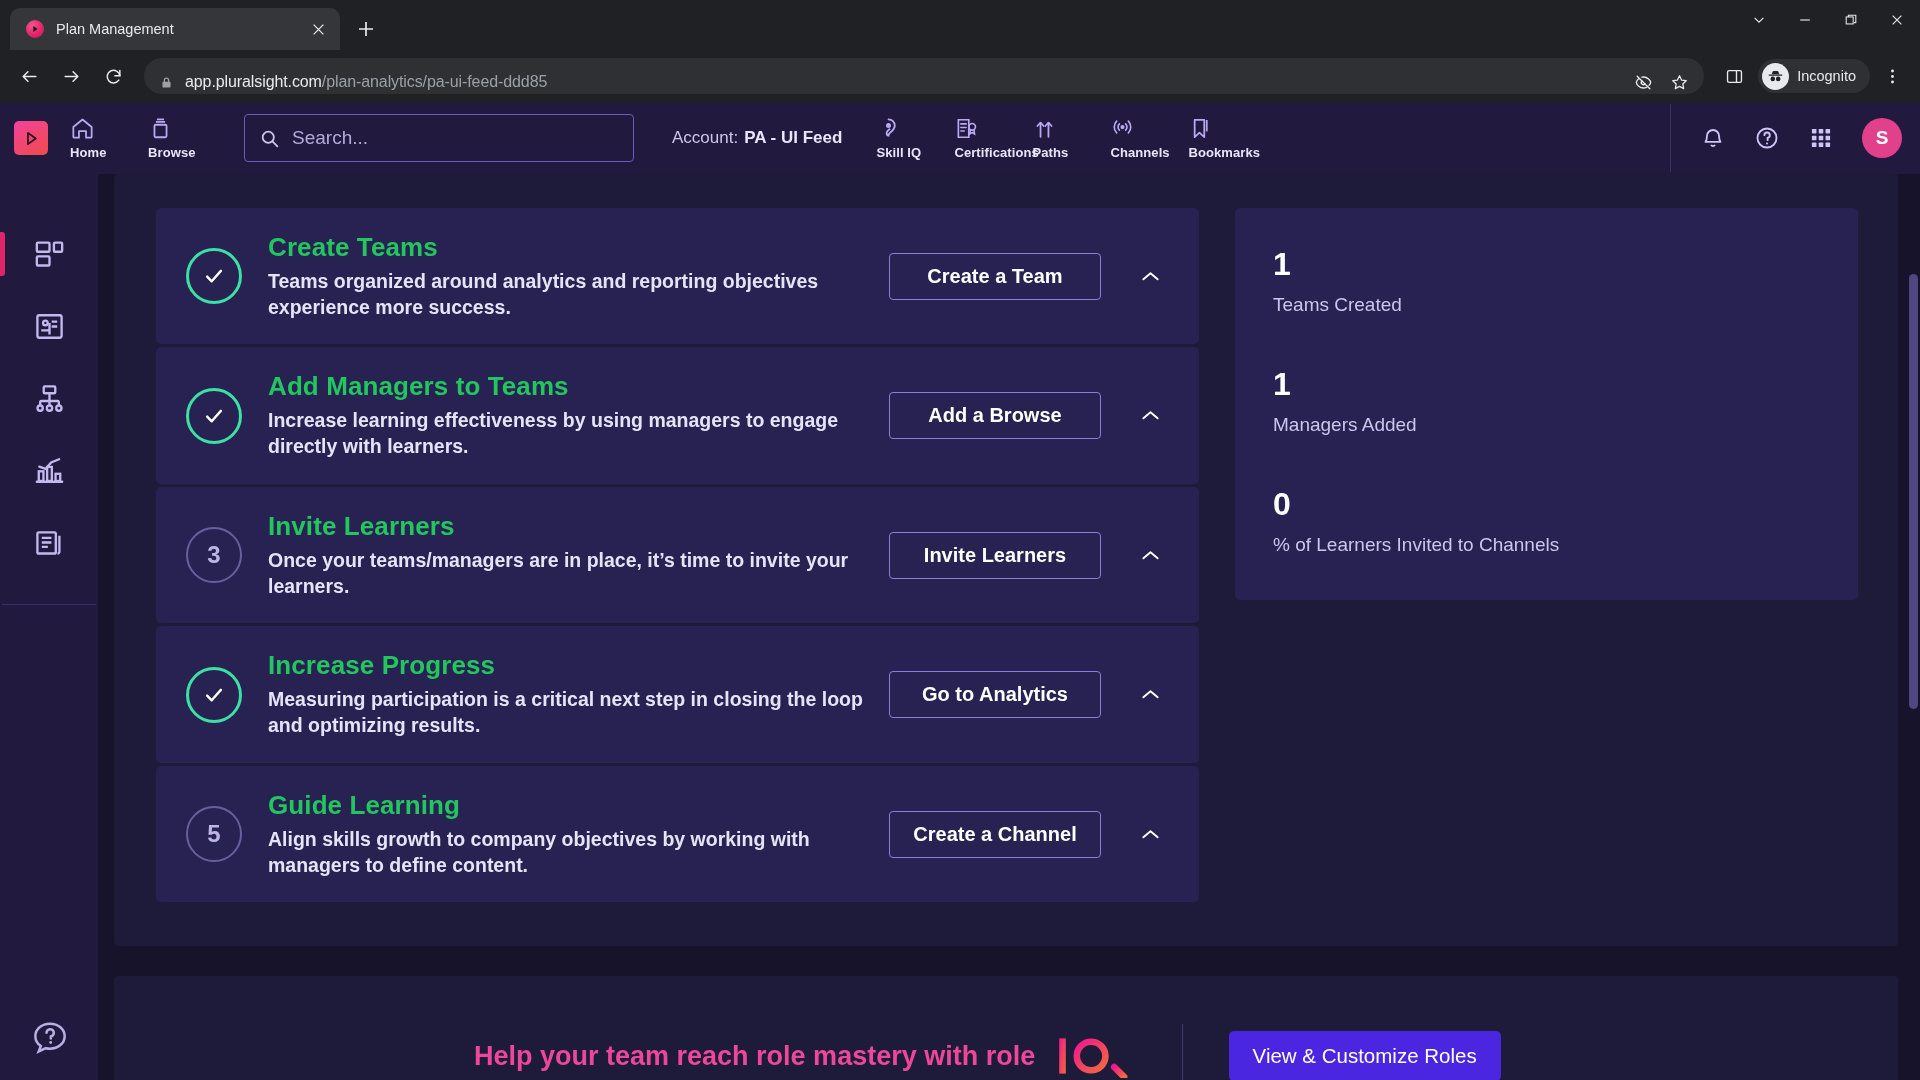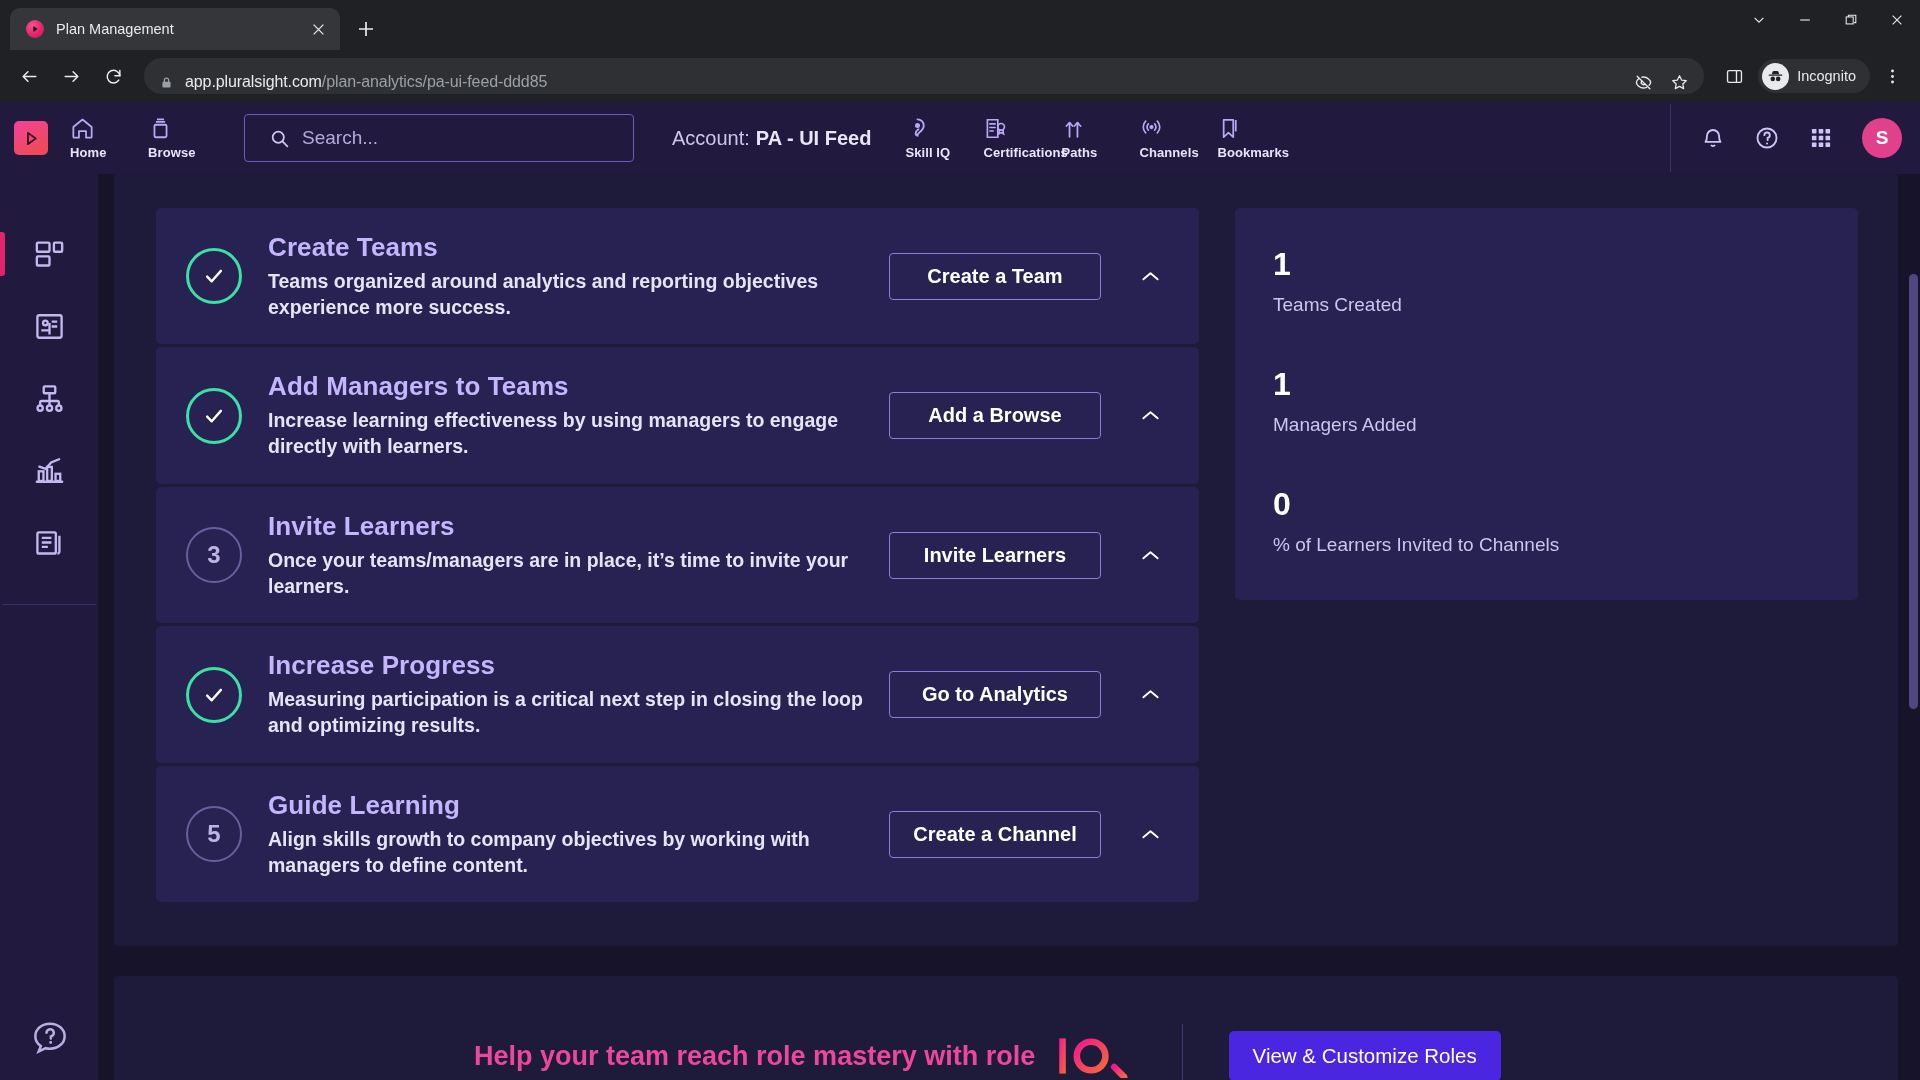--- a/index.html
+++ b/index.html
@@ -83,29 +83,29 @@
   .ps-logo svg { width: 17px; height: 17px; }
   .ps-navitem {
     width: 78px; display: flex; flex-direction: column; 
     gap: 4px; color: #b9a9f2; flex: none;
   }
   .ps-navitem svg { width: 25px; height: 25px; display: block; }
   .ps-navitem span { font-size: 13px; font-weight: bold; color: #e9e5fb; letter-spacing: .1px; }
   .ps-search {
     width: 390px; height: 48px; margin-left: 18px; flex: none;
     border: 1px solid #6a5bbd; border-radius: 4px; background: #22193f;
-    display: flex; align-items: center; padding: 0 24px; gap: 12px;
+    display: flex; align-items: center; padding: 0 14px; gap: 12px;
   }
   .ps-search svg { width: 21px; height: 21px; flex: none; }
   .ps-search input {
     background: transparent; border: 0; outline: 0; color: #cfc8ee;
     font-size: 19px; font-family: "Liberation Sans", sans-serif; width: 100%;
   }
   .ps-search input::placeholder { color: #b4aad8; }
-  .ps-account { margin-left: 38px; font-size: 20px; color: #e9e5fb; white-space: nowrap; flex: none; }
+  .ps-account { margin-left: 38px; font-size: 17px; color: #e9e5fb; white-space: nowrap; flex: none; }
   .ps-account .lbl { color: #cdc5ea; }
   .ps-account .val { font-weight: bold; margin-left: 6px; }
   .ps-navgroup { display: flex; align-items: center; margin-left: 34px; gap: 0; }
   .ps-right { margin-left: auto; display: flex; align-items: center; gap: 28px; padding-left: 30px; position: relative; }
   .ps-right::before {
     content: ''; position: absolute; left: 0; top: -14px; bottom: -14px; width: 1px; background: #3c3160;
   }
   .ps-ric { color: #cdc5f5; display: flex; align-items: center; justify-content: center; }
   .ps-ric svg { width: 26px; height: 26px; display: block; }
   .ps-avatar {
@@ -152,21 +152,21 @@
     min-height: 132px;
   }
   .check-badge {
     width: 56px; height: 56px; border-radius: 50%; flex: none;
     display: flex; align-items: center; justify-content: center;
   }
   .check-badge.done { border: 3px solid #3ce0a4; }
   .check-badge.done svg { width: 22px; height: 22px; }
   .check-badge.todo { border: 2px solid #6a5f9e; color: #bdb3e4; font-size: 24px; font-weight: bold; }
   .check-text { flex: 1; }
-  .check-title { color: #c4b5fd; font-size: 26px; font-weight: bold; margin-bottom: 6px; letter-spacing: .1px; }
+  .check-title { color: #22c55e; font-size: 26px; font-weight: bold; margin-bottom: 6px; letter-spacing: .1px; }
   .check-desc { color: #e7e3f7; font-size: 19.5px; line-height: 1.32; font-weight: bold; max-width: 640px; }
   .check-action {
     flex: none; min-width: 212px; height: 47px; border: 1px solid #8b7dd8; border-radius: 4px;
     background: transparent; color: #ffffff; font-size: 20px; font-weight: bold;
     font-family: "Liberation Sans", sans-serif; display: flex; align-items: center;
     justify-content: center; padding: 0 20px; white-space: nowrap;
   }
   .check-chev { width: 46px; flex: none; display: flex; align-items: center; justify-content: center; color: #ffffff; }
   .check-chev svg { width: 19px; height: 13px; }
 

